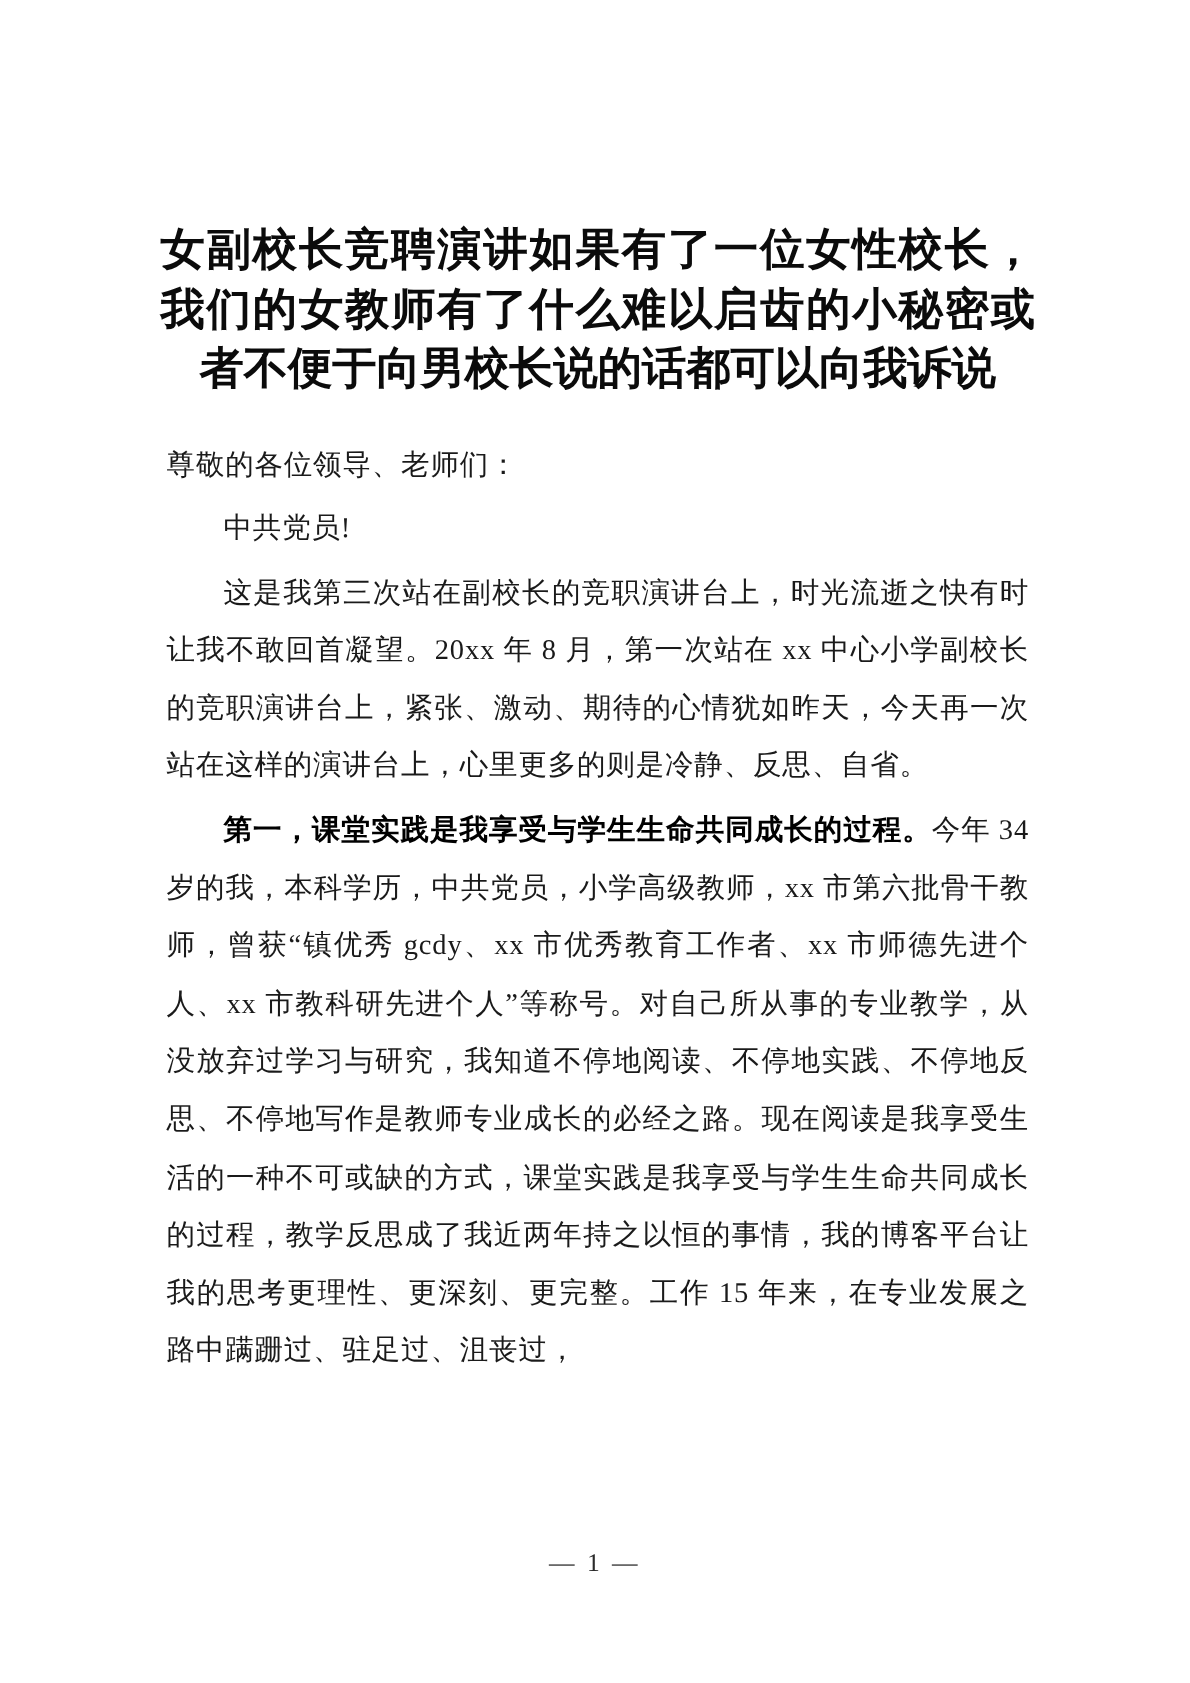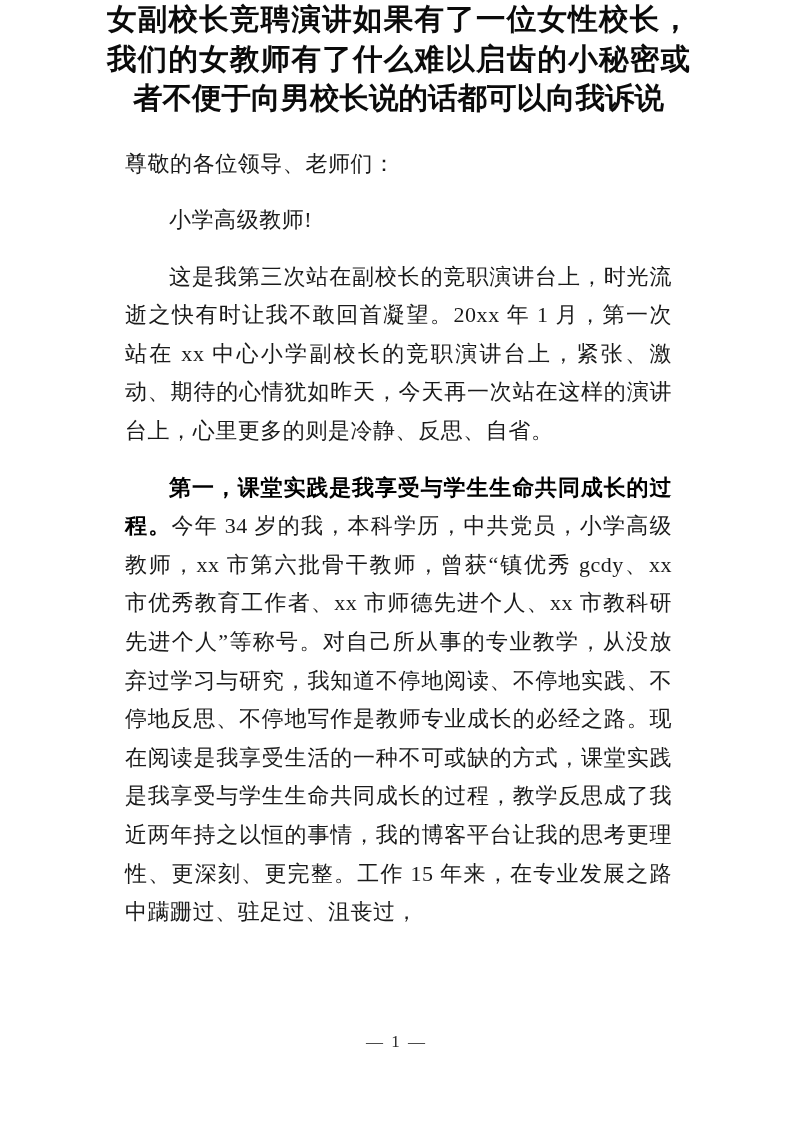--- a/index.html
+++ b/index.html
@@ -28,40 +28,41 @@
   .content {
     position: absolute;
     left: 107px;
     top: 0;
     width: 583px;
   }
 
   
   .doc-title {
     margin: 0;
+    padding-top: 147px;
     font-family: "DejaVu Sans", "Liberation Sans", sans-serif;
     font-weight: bold;
     font-size: 29.5px;
     line-height: 39.5px;
     color: #0b0b0b;
     text-align: justify;
     text-align-last: center;
     letter-spacing: 0px;
     word-break: break-all;
   }
 
   
   .body-block {
     margin-top: 26px;
   }
 
   p.para {
-    margin: 18px;
+    margin: 4px;
     font-family: "Liberation Serif", "DejaVu Serif", serif;
-    font-size: 22px;
+    font-size: 19px;
     line-height: 38.6px;
     color: #1a1a1a;
     text-align: justify;
     text-justify: inter-ideograph;
     word-break: break-all;
     letter-spacing: 0.55px;
   }
 
   p.para.indent {
     text-indent: 2em;
@@ -96,23 +97,23 @@
 <div class="page">
 
   <div class="content">
 
     <h1 class="doc-title">女副校长竞聘演讲如果有了一位女性校长，我们的女教师有了什么难以启齿的小秘密或者不便于向男校长说的话都可以向我诉说</h1>
 
     <div class="body-block">
 
       <p class="para noindent">尊敬的各位领导、老师们：</p>
 
-      <p class="para indent">小学高级教师!</p>
+      <p class="para indent">中共党员!</p>
 
-      <p class="para indent">这是我第三次站在副校长的竞职演讲台上，时光流逝之快有时让我不敢回首凝望。20xx 年 1 月，第一次站在 xx 中心小学副校长的竞职演讲台上，紧张、激动、期待的心情犹如昨天，今天再一次站在这样的演讲台上，心里更多的则是冷静、反思、自省。</p>
+      <p class="para indent">这是我第三次站在副校长的竞职演讲台上，时光流逝之快有时让我不敢回首凝望。20xx 年 8 月，第一次站在 xx 中心小学副校长的竞职演讲台上，紧张、激动、期待的心情犹如昨天，今天再一次站在这样的演讲台上，心里更多的则是冷静、反思、自省。</p>
 
 
       <p class="para indent"><span class="strong-run">第一，课堂实践是我享受与学生生命共同成长的过程。</span><span>今年 34 岁的我，本科学历，中共党员，小学高级教师，xx 市第六批骨干教师，曾获“镇优秀 gcdy、xx 市优秀教育工作者、xx 市师德先进个人、xx 市教科研先进个人”等称号。对自己所从事的专业教学，从没放弃过学习与研究，我知道不停地阅读、不停地实践、不停地反思、不停地写作是教师专业成长的必经之路。现在阅读是我享受生活的一种不可或缺的方式，课堂实践是我享受与学生生命共同成长的过程，教学反思成了我近两年持之以恒的事情，我的博客平台让我的思考更理性、更深刻、更完整。工作 15 年来，在专业发展之路中蹒跚过、驻足过、沮丧过，</span></p>
 
     </div>
 
   </div>
 
   <div class="page-footer">— 1 —</div>
 

